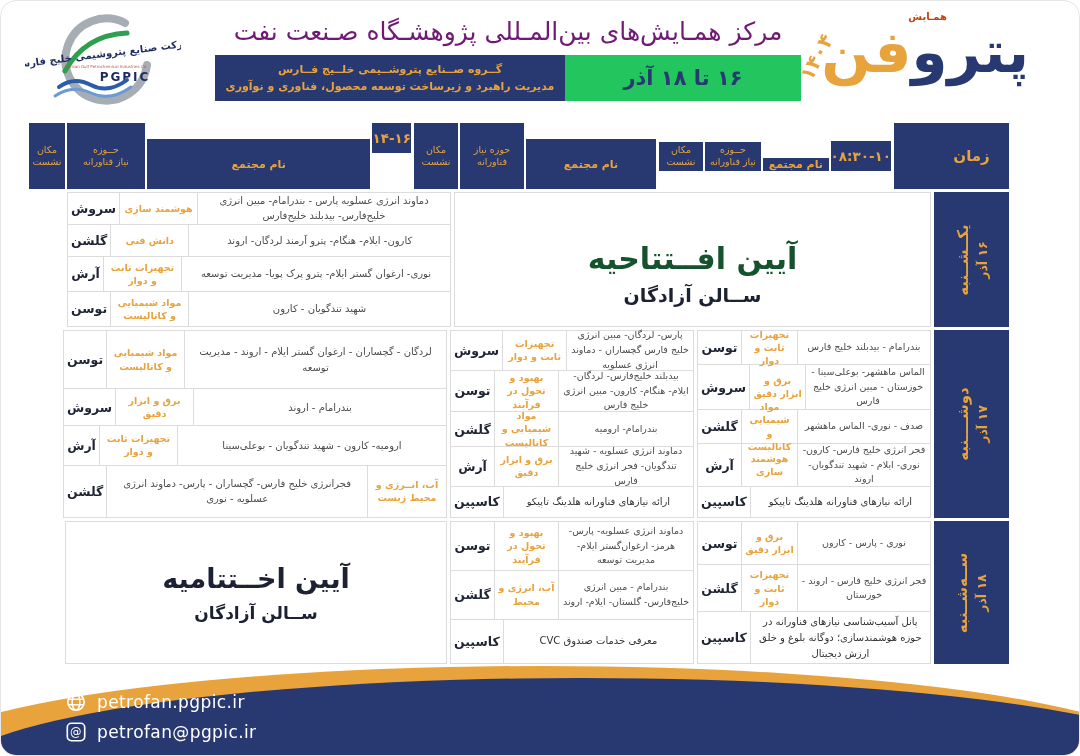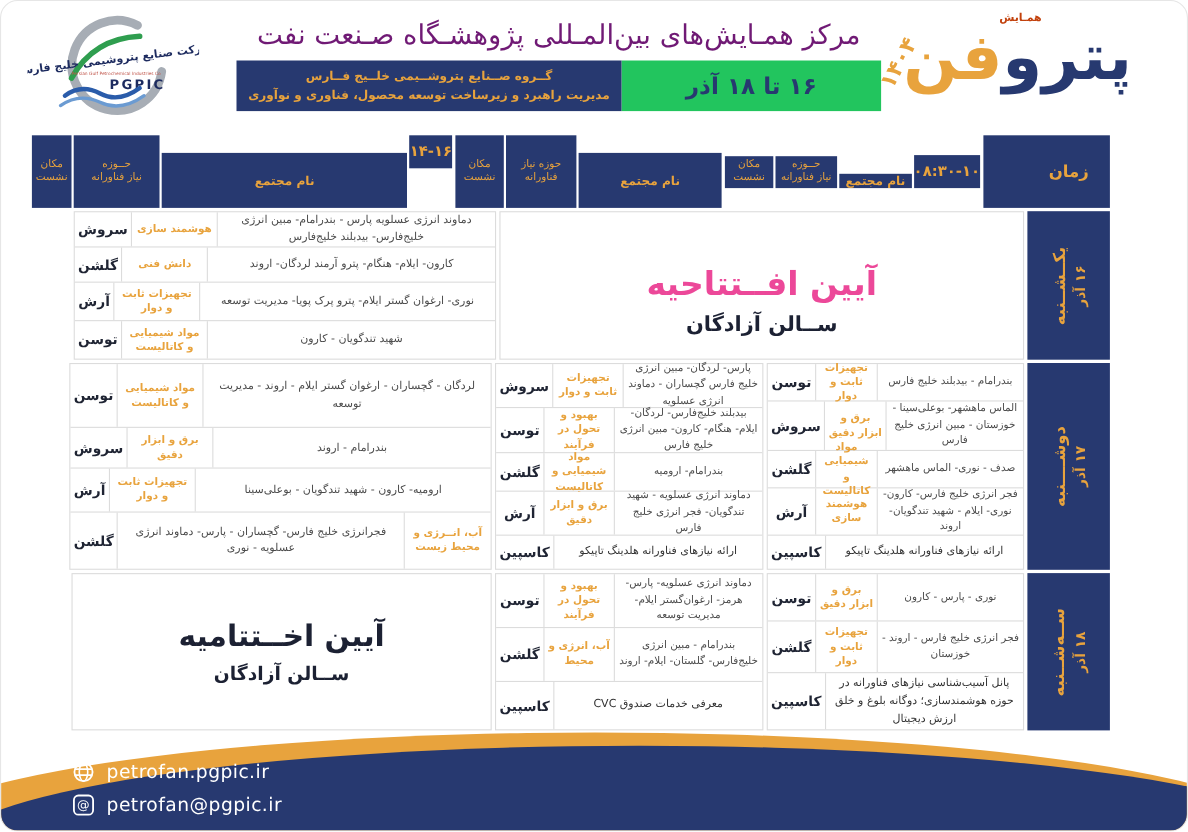--- a/index.html
+++ b/index.html
@@ -52,21 +52,21 @@
   .gc:not(:first-child) { border-right:1px solid #dcdcdc; }
   .c-complex { flex:1; font-size:9.5px; color:#4b4b4b; line-height:1.55; }
   .g3 .c-complex { font-size:10px; }
   .c-need { font-size:9.5px; color:#E8A33D; font-weight:bold; line-height:1.4; }
   .g1 .c-need { flex:0 0 56px; } .g2 .c-need { flex:0 0 64px; } .g3 .c-need { flex:0 0 78px; }
   .c-venue { font-weight:bold; font-size:12.5px; color:#1f2433; }
   .g1 .c-venue { flex:0 0 44px; } .g2 .c-venue { flex:0 0 44px; } .g3 .c-venue { flex:0 0 36px; }
   .c-span { flex:1; font-size:10px; color:#333; line-height:1.6; }
   .merged12 { flex:0 0 477px; border:1px solid #dcdcdc; background:#fff; display:flex; flex-direction:column;
               align-items:center; justify-content:center; gap:8px; padding-top:28px; box-sizing:border-box; }
-  .cer-title { font-size:30px; font-weight:800; color:#ec4899; }
+  .cer-title { font-size:30px; font-weight:800; color:#14532d; }
   .cer-sub   { font-size:19px; font-weight:bold; color:#1c2133; }
   .merged3 { flex:0 0 382px; border:1px solid #dcdcdc; background:#fff; display:flex; flex-direction:column;
              align-items:center; justify-content:center; gap:9px; box-sizing:border-box; }
   .cls-title { font-size:27px; font-weight:800; color:#1c2133; }
   .cls-sub   { font-size:14.5px; font-weight:bold; color:#1c2133; }
   .cls-venue { font-size:17px; font-weight:bold; color:#1c2133; }
   
   .footer { position:absolute; left:0; right:0; bottom:0; height:94px; overflow:hidden; }
   .arc-gold { position:absolute; top:5px;  left:-90px; width:1260px; height:280px; background:#E8A33D;
               border-radius:50% 50% 0 0 / 95px 95px 0 0; }

